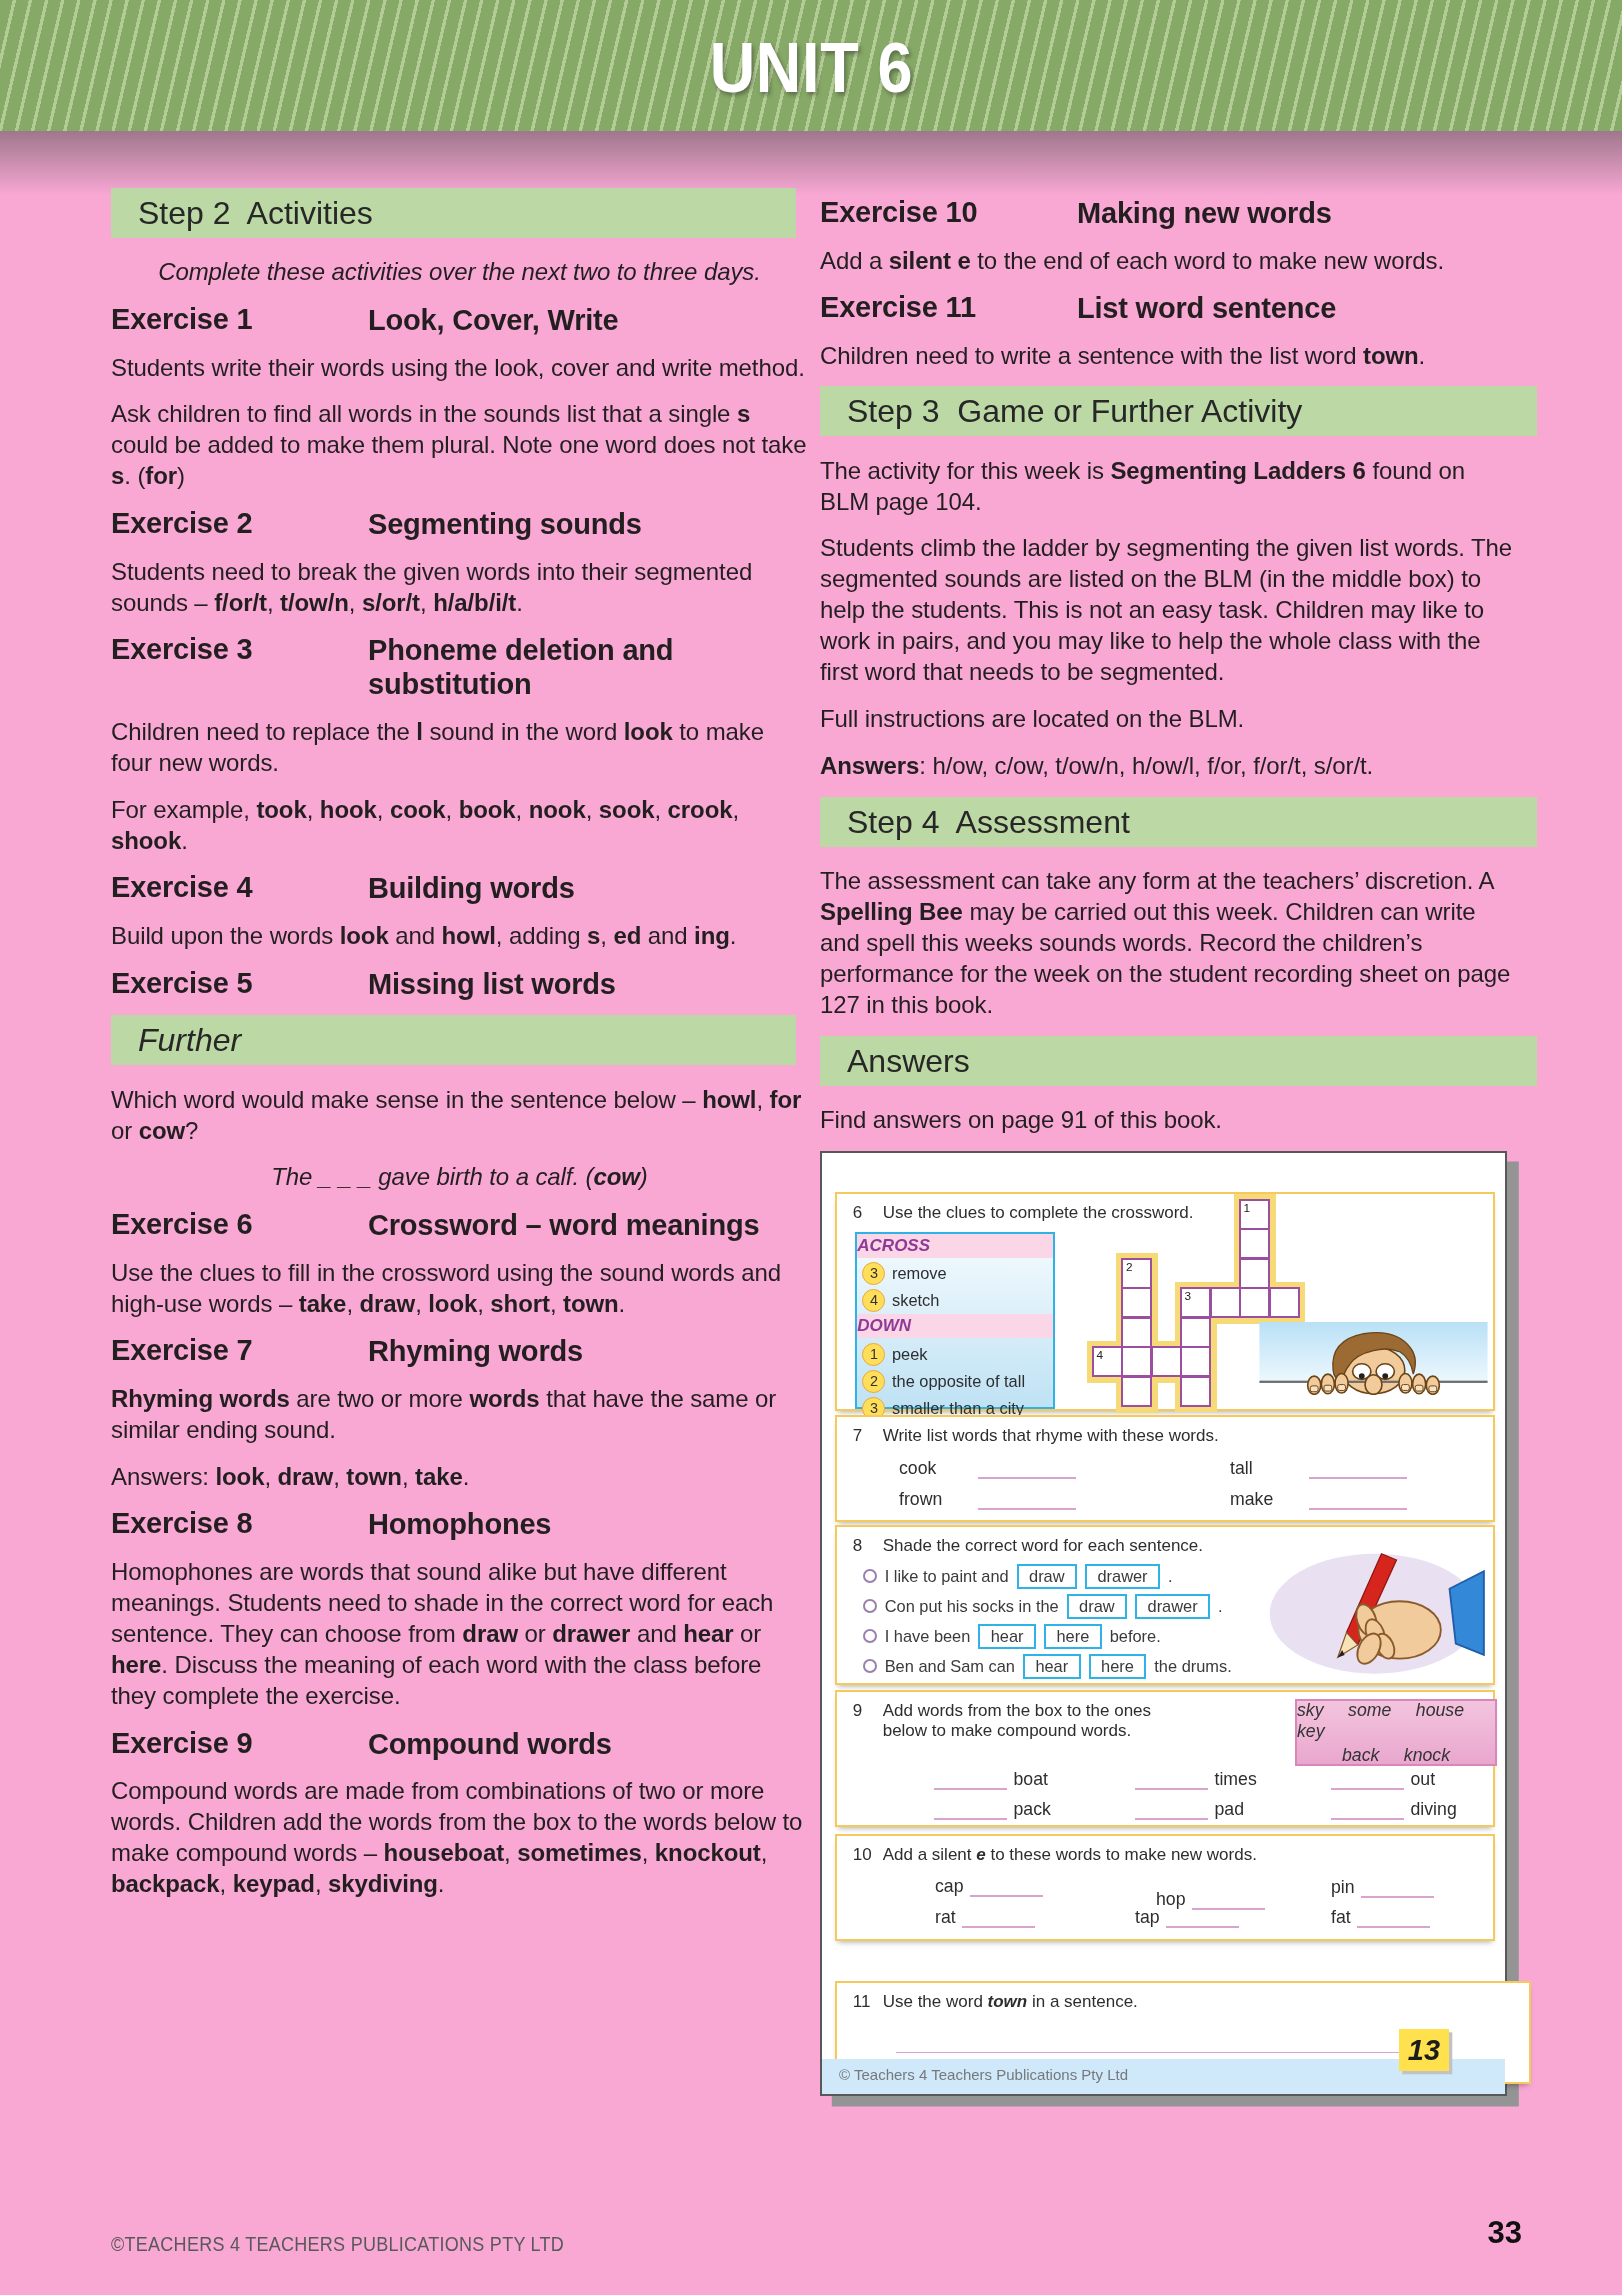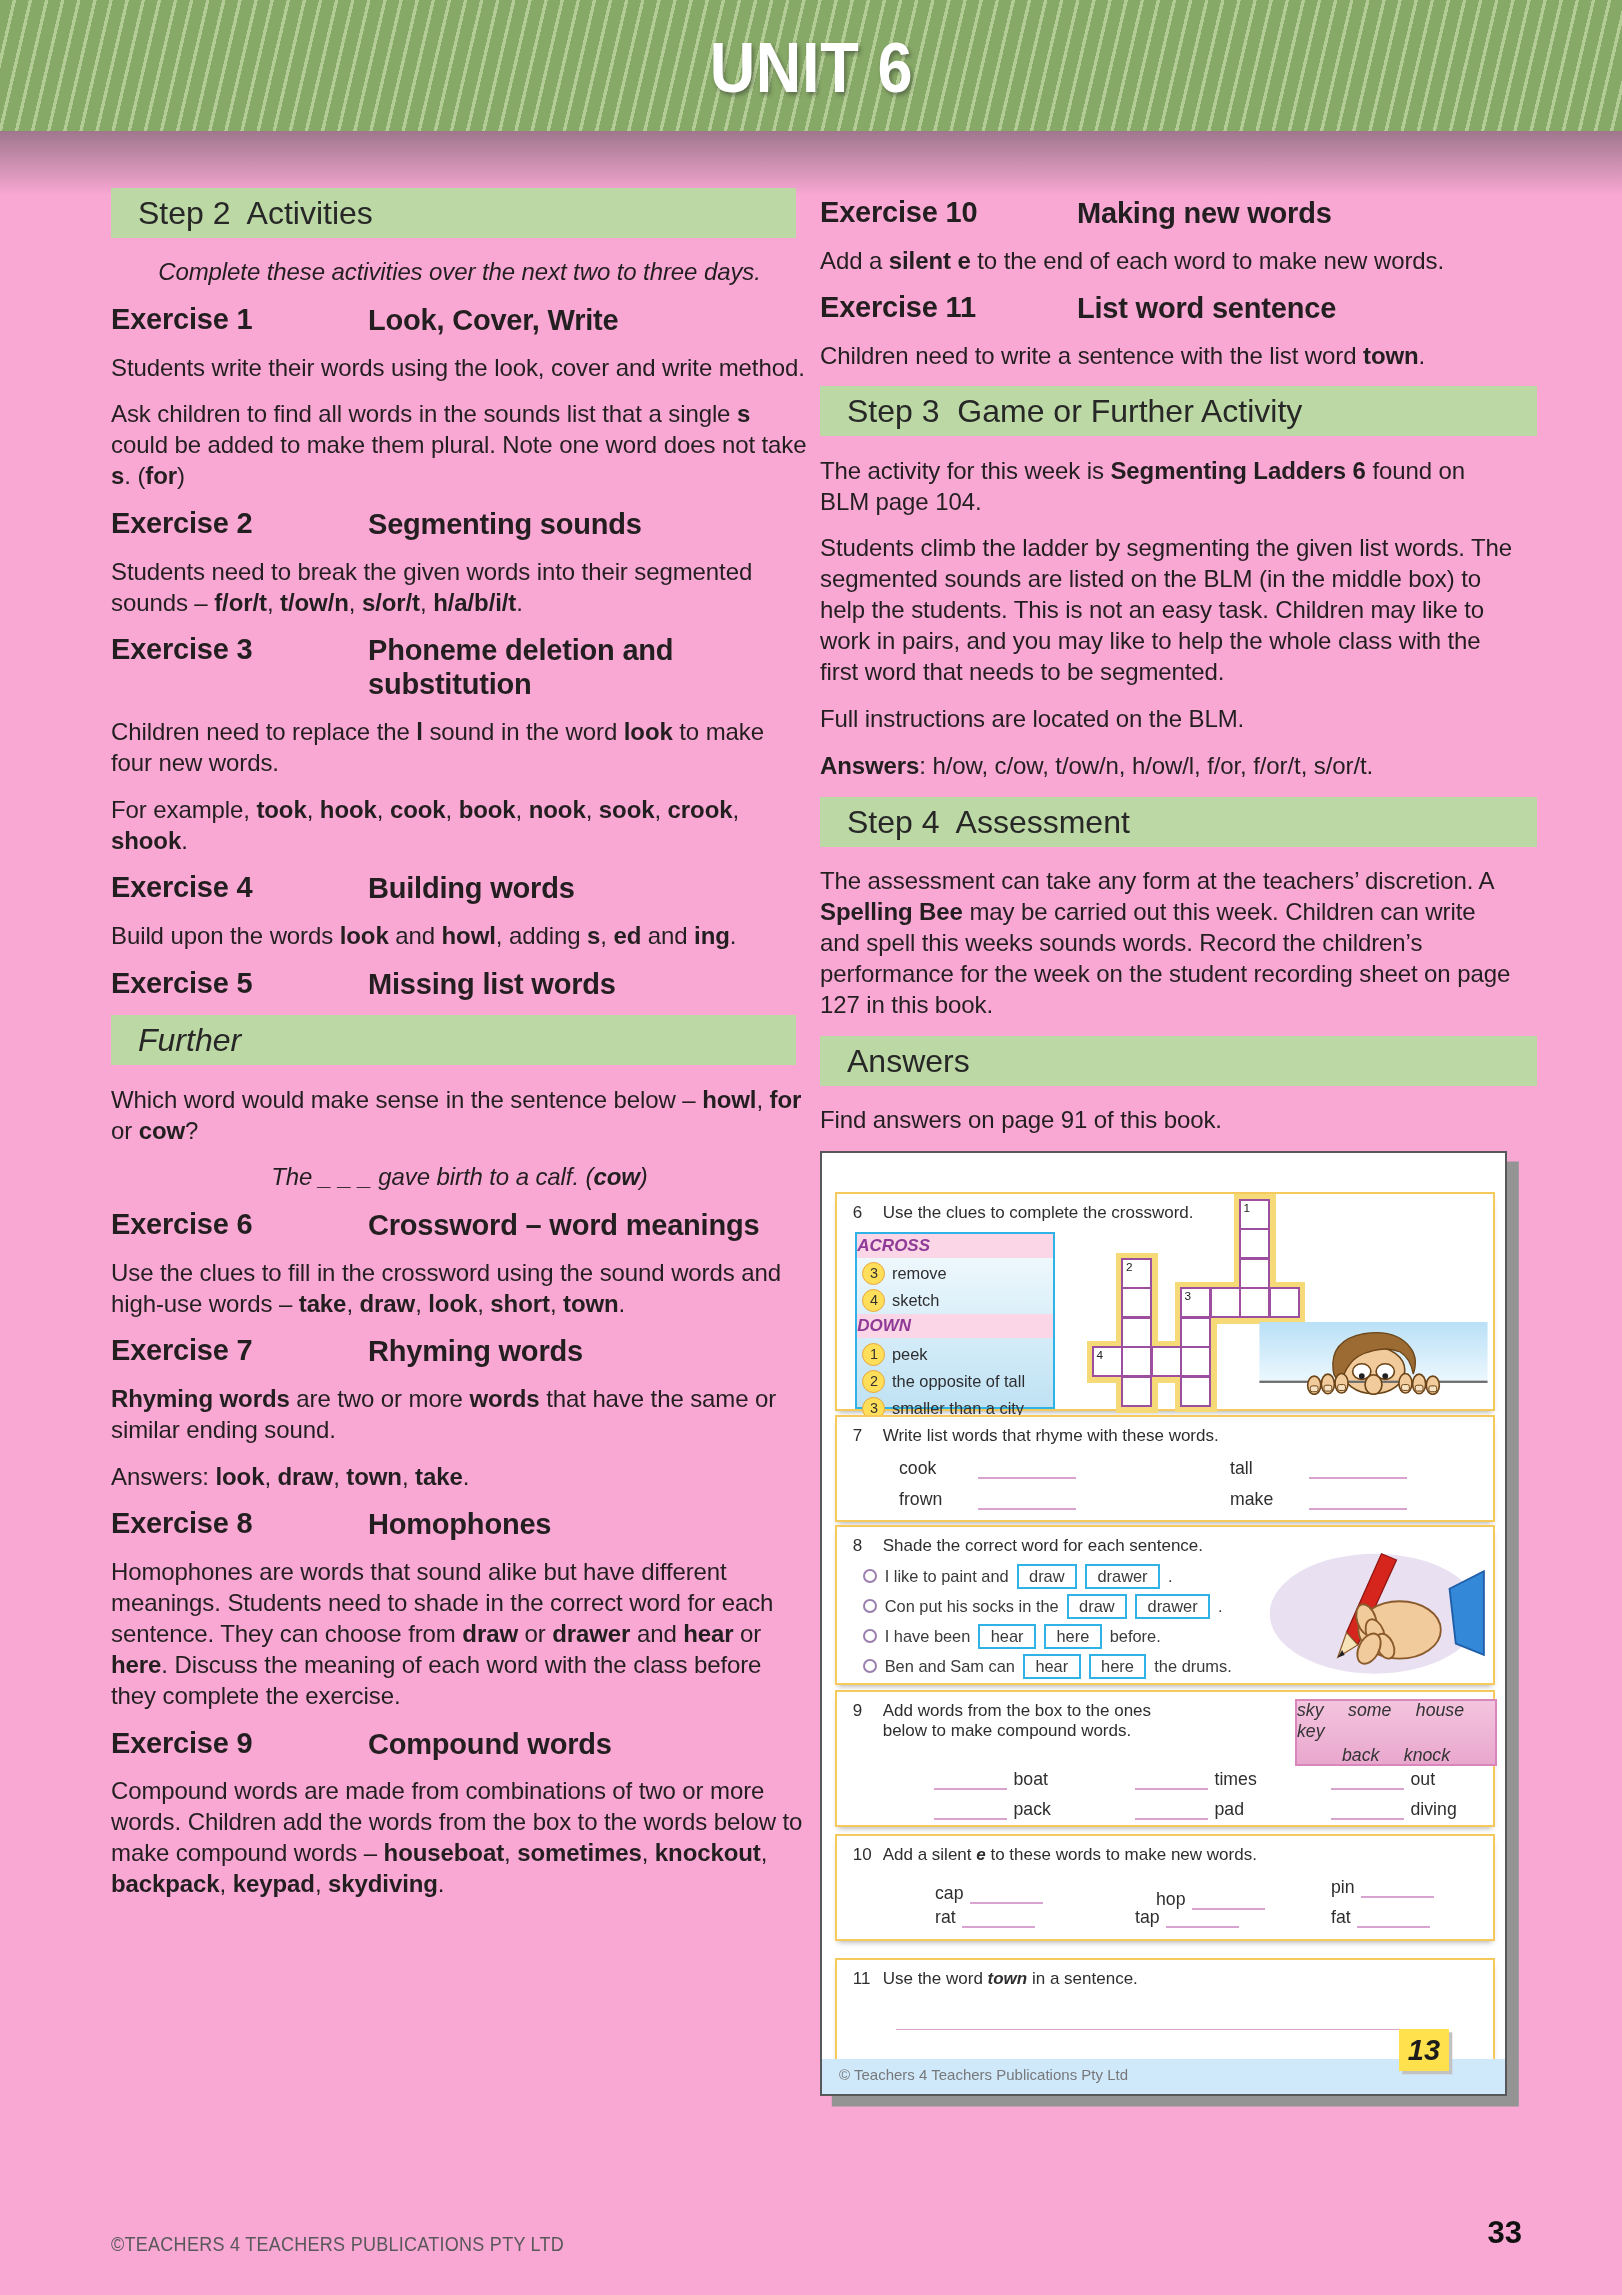--- a/index.html
+++ b/index.html
@@ -365,21 +365,21 @@
             <span class="wline" style="width:73px;"></span>
             <span>diving</span>
           </div>
       </div>
 
       <div class="wbox" style="top:681px;height:103px;">
         <div class="wq">
           <span class="qnum">10</span>
           <span>Add a silent <b><i>e</i></b> to these words to make new words.</span>
         </div>
-        <div class="pair" style="left:98px;top:47px;">
+        <div class="pair" style="left:98px;top:40px;">
             <span>cap</span>
             <span class="wline" style="width:73px;"></span>
           </div>
         <div class="pair" style="left:298px;top:53px;margin-left:21px;">
             <span>hop</span>
             <span class="wline" style="width:73px;"></span>
           </div>
         <div class="pair" style="left:494px;top:41px;">
             <span>pin</span>
             <span class="wline" style="width:73px;"></span>
@@ -391,21 +391,21 @@
         <div class="pair" style="left:298px;top:71px;">
             <span>tap</span>
             <span class="wline" style="width:73px;"></span>
           </div>
         <div class="pair" style="left:494px;top:71px;">
             <span>fat</span>
             <span class="wline" style="width:73px;"></span>
           </div>
       </div>
 
-      <div class="wbox" style="top:805px;height:99px;">
+      <div class="wbox" style="top:828px;height:99px;padding-left:36px;">
         <div class="wq">
           <span class="qnum">11</span>
           <span>Use the word <b><i>town</i></b> in a sentence.</span>
         </div>
         <span class="wline" style="position:absolute;left:59px;top:51px;width:550px;border-bottom-width:1.3px;"></span>
       </div>
 
       <div class="ws-footer">
         <div class="ws-copy">©  Teachers 4 Teachers Publications Pty Ltd</div>
       </div>

